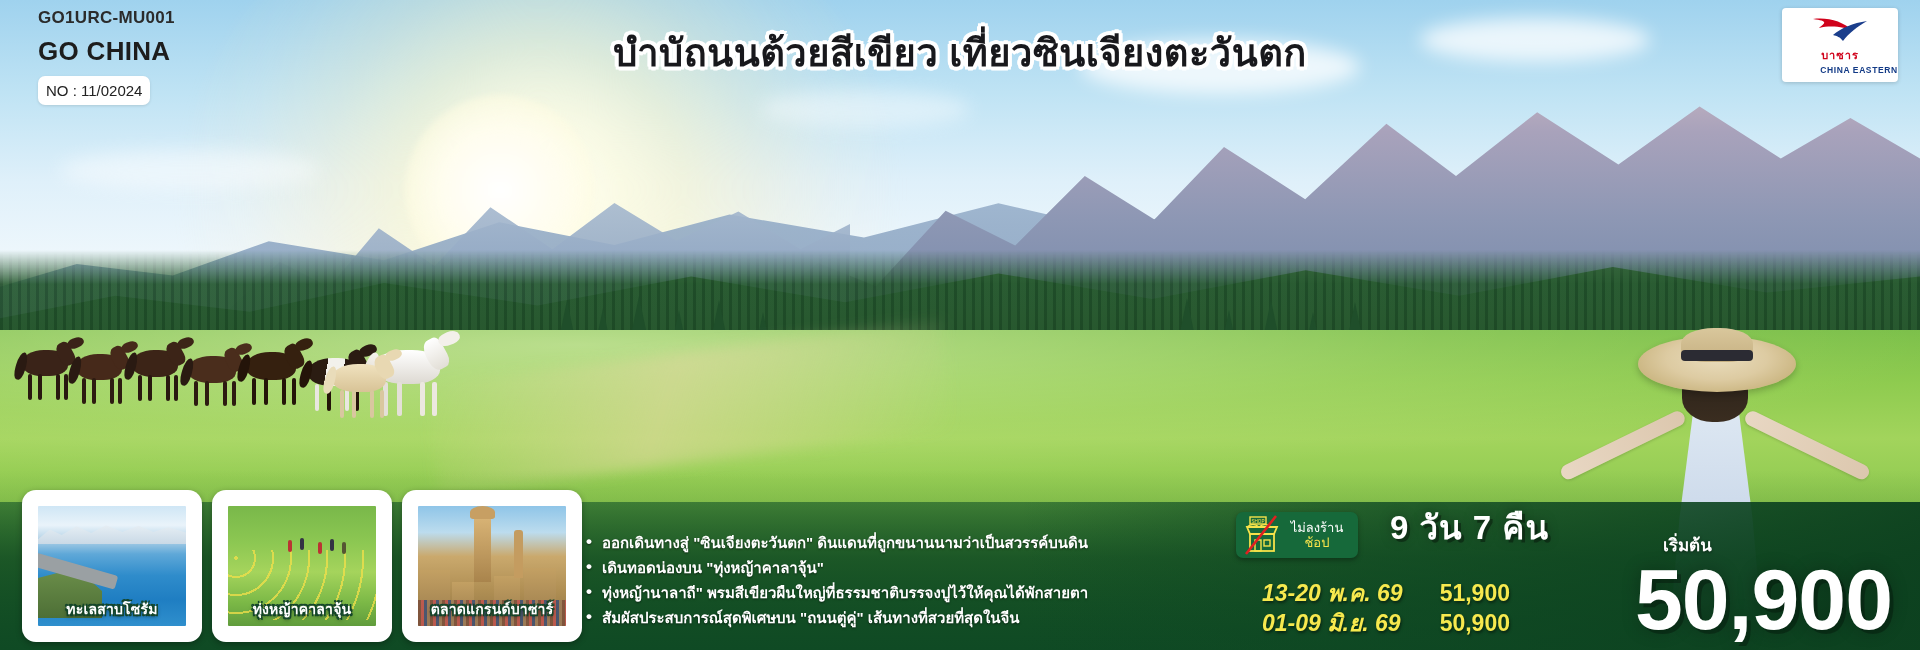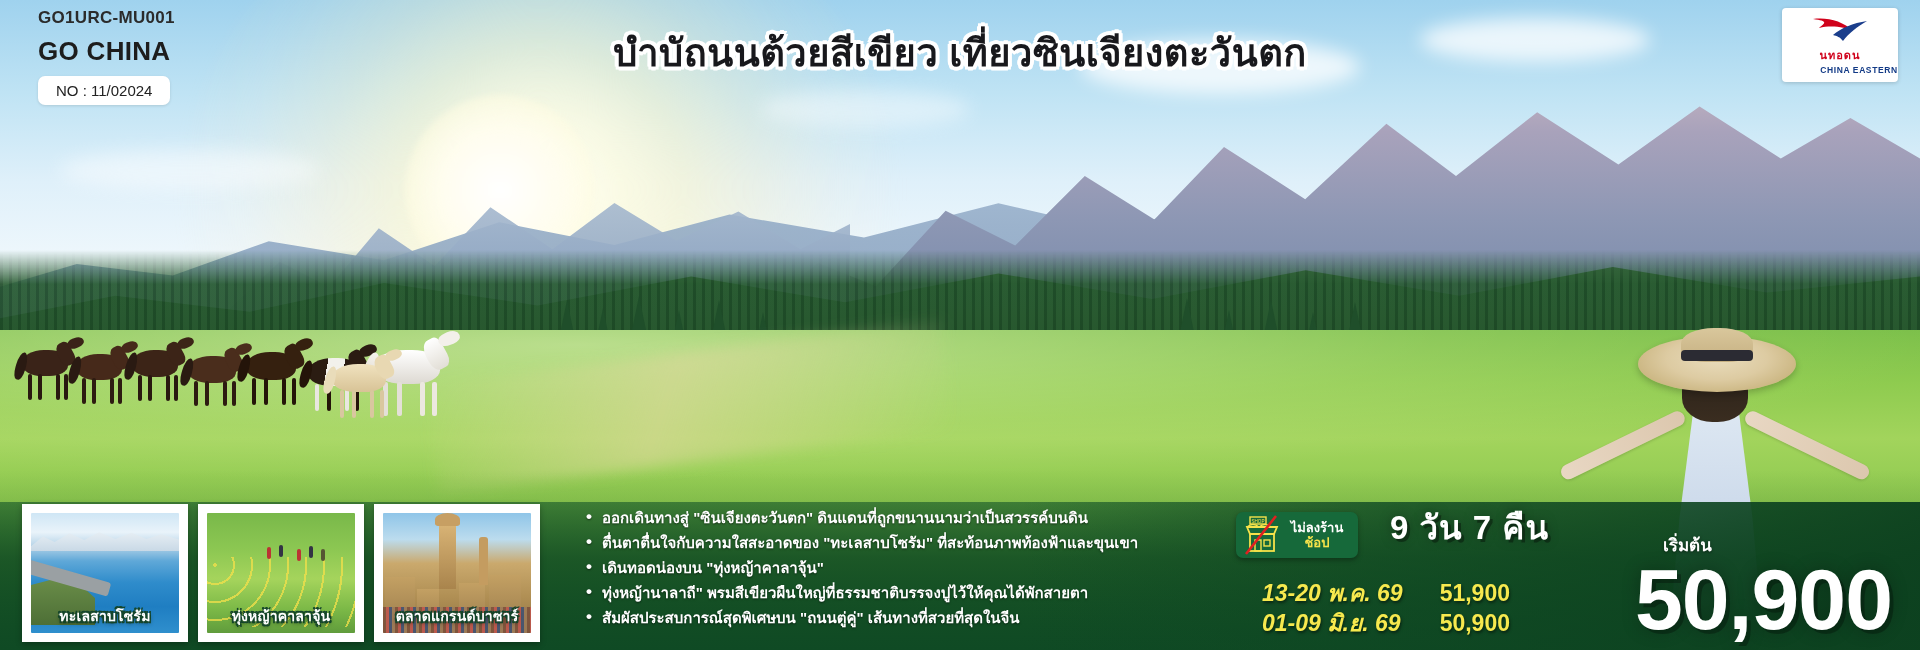--- a/index.html
+++ b/index.html
@@ -141,21 +141,21 @@
 
   
   .code{
     position:absolute;left:38px;top:8px;font-size:17px;font-weight:bold;color:#2b2b2b;letter-spacing:.3px;
   }
   .brand{
     position:absolute;left:38px;top:36px;font-size:26px;font-weight:bold;color:#1d1d1d;letter-spacing:.3px;
   }
   .nobox{
     position:absolute;left:38px;top:76px;background:#ffffff;border-radius:7px;
-    padding:6px 18px;font-size:15px;color:#222;font-weight:500;
+    padding:6px 8px;font-size:15px;color:#222;font-weight:500;
     box-shadow:0 1px 3px rgba(0,0,0,0.12);
   }
 
   
   .airline{
     position:absolute;right:22px;top:8px;width:116px;height:74px;background:#fff;border-radius:4px;
     display:flex;flex-direction:column;align-items:center;justify-content:center;
     box-shadow:0 1px 4px rgba(0,0,0,0.18);
   }
   .airline svg{display:block;}
@@ -185,21 +185,21 @@
     background:linear-gradient(180deg,rgba(20,86,40,0.62) 0%,rgba(17,76,35,0.86) 38%,#0f4a24 100%);
   }
   .panel-grad-right{
     position:absolute;right:0;bottom:0;width:900px;height:148px;
     background:linear-gradient(90deg,rgba(15,74,36,0) 0%,rgba(14,70,34,0.55) 40%,rgba(12,64,31,0.9) 100%);
   }
 
   
   .thumbs{position:absolute;left:22px;bottom:8px;display:flex;gap:10px;}
   .thumb{
-    position:relative;width:148px;height:120px;background:#fff;padding:9px;border-radius:0;
+    position:relative;width:148px;height:120px;background:#fff;padding:16px;border-radius:14px;
     box-shadow:0 2px 6px rgba(0,0,0,0.3);
   }
   .thumb .pic{position:relative;width:100%;height:100%;overflow:hidden;border-radius:1px;}
   .thumb .cap{
     position:absolute;left:0;right:0;bottom:6px;text-align:center;
     font-size:14px;font-weight:bold;color:#fff;letter-spacing:.2px;
     text-shadow:-1.6px -1.6px 0 #14452a,1.6px -1.6px 0 #14452a,-1.6px 1.6px 0 #14452a,1.6px 1.6px 0 #14452a,0 2px 4px rgba(0,0,0,.7);
   }
   
   .pic-lake{
@@ -264,21 +264,21 @@
 
   
   .noshop{
     position:absolute;left:1236px;bottom:92px;width:122px;height:46px;border-radius:7px;
     background:#16693a;display:flex;align-items:center;padding:2px 6px;box-sizing:border-box;
     box-shadow:0 2px 5px rgba(0,0,0,0.35);
   }
   .noshop .icon{position:relative;width:40px;height:40px;flex:0 0 40px;}
   .noshop .icon svg{display:block;}
   .noshop .txt{
-    color:#ffffff;font-size:13px;font-weight:bold;line-height:15px;text-align:center;flex:1;
+    color:#ffffff;font-size:13px;font-weight:normal;line-height:15px;text-align:center;flex:1;
   }
   .noshop .txt .l2{color:#f6e24a;}
 
   
   .duration{
     position:absolute;left:1390px;bottom:96px;
     font-size:33px;font-weight:bold;color:#ffffff;letter-spacing:1px;
     text-shadow:3px 3px 0 rgba(0,0,0,0.35),0 0 12px rgba(0,0,0,0.35);
   }
 
@@ -434,21 +434,21 @@
   <div class="brand">GO CHINA</div>
   <div class="nobox">NO : 11/02024</div>
 
   <div class="airline">
     <span>
       <svg width="62" height="30" viewBox="0 0 62 30">
         <path d="M4 4 C18 2, 34 6, 44 16 C36 12, 22 10, 10 13 C16 8, 20 6, 4 4 Z" fill="#d0021b"></path>
         <path d="M24 20 C32 13, 44 8, 58 6 C48 12, 40 18, 34 26 C31 22, 28 21, 24 20 Z" fill="#1b3e8c"></path>
       </svg>
     </span>
-    <div class="cn">นทอดน</div>
+    <div class="cn">บาซาร</div>
     <div class="en">CHINA EASTERN</div>
   </div>
 
   <div class="subhead">บำบัถนนต้วยสีเขียว เที่ยวซินเจียงตะวันตก</div>
 
   <div class="panel"></div>
   <div class="panel-grad-right"></div>
 
   <div class="thumbs">
     <div class="thumb">
@@ -480,21 +480,20 @@
         <div class="tower2"></div>
         <div class="crowd"></div>
         <div class="cap">ตลาดแกรนด์บาซาร์</div>
       </div>
     </div>
   </div>
 
   <div class="bullets">
     <ul>
       <li>ออกเดินทางสู่ "ซินเจียงตะวันตก" ดินแดนที่ถูกขนานนามว่าเป็นสวรรค์บนดิน</li>
-      <li>ตื่นตาตื่นใจกับความใสสะอาดของ "ทะเลสาบโซรัม" ที่สะท้อนภาพท้องฟ้าและขุนเขา</li>
       <li>เดินทอดน่องบน "ทุ่งหญ้าคาลาจุ้น"</li>
       <li>ทุ่งหญ้านาลาถี" พรมสีเขียวผืนใหญ่ที่ธรรมชาติบรรจงปูไว้ให้คุณได้พักสายตา</li>
       <li>สัมผัสประสบการณ์สุดพิเศษบน "ถนนตู่คู่" เส้นทางที่สวยที่สุดในจีน</li>
     </ul>
   </div>
 
   <div class="noshop">
     <span class="icon">
       <svg width="40" height="40" viewBox="0 0 40 40">
         <rect x="8" y="2" width="16" height="7" fill="none" stroke="#f6e24a" stroke-width="1.4"></rect>

